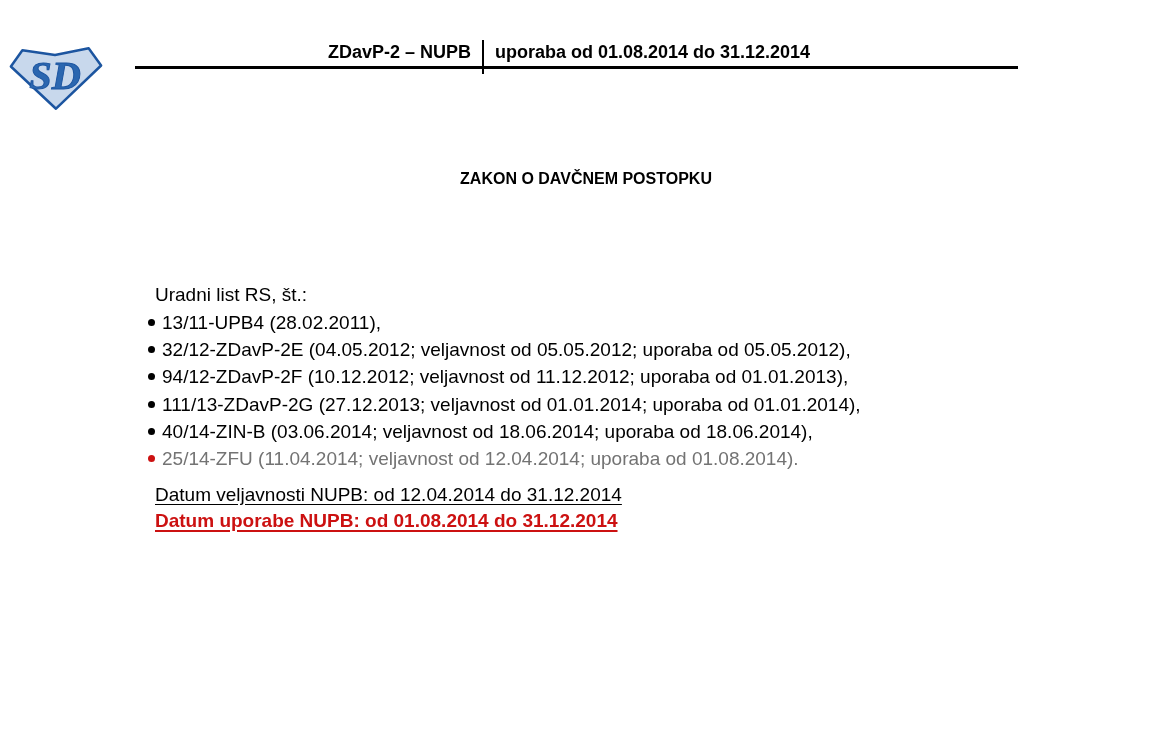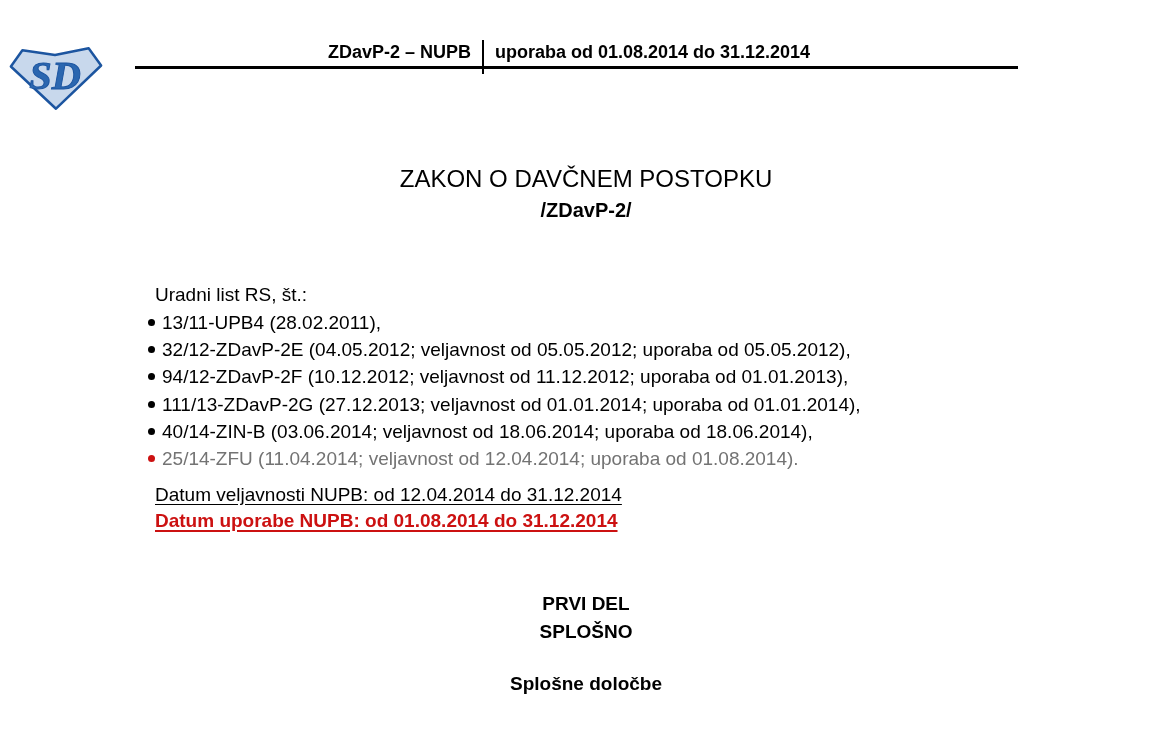--- a/index.html
+++ b/index.html
@@ -56,22 +56,22 @@
 
   
   .center-block {
     position: absolute;
     left: 15px;
     width: 1142px;
     text-align: center;
   }
   .title-block { top: 165px; }
   .doc-title {
-    font-size: 24px;
-    font-weight: normal;
+    font-size: 16px;
+    font-weight: bold;
     line-height: 28px;
     margin: 0;
   }
   .doc-subtitle {
     font-size: 19px;
     font-weight: bold;
     line-height: 24px;
     margin: 1px 0 0 0;
   }
   .doc-shortname {
@@ -153,21 +153,20 @@
 
   <div class="header-rule"></div>
   <div class="header-text">
     <span>ZDavP-2 – NUPB</span>
     <span class="header-sep"></span>
     <span>uporaba od 01.08.2014 do 31.12.2014</span>
   </div>
 
   <div class="center-block title-block">
     <div class="doc-title">ZAKON O DAVČNEM POSTOPKU</div>
-    <div class="doc-shortname">/ZDavP-2/</div>
   </div>
 
   <div class="gazette-label">Uradni list RS, št.:</div>
   <div class="gazette-list">
     <div class="gazette-item">
       <span class="bullet-dot"></span>
       <span>13/11-UPB4 (28.02.2011),</span>
     </div>
     <div class="gazette-item">
       <span class="bullet-dot"></span>
@@ -187,22 +186,17 @@
     </div>
     <div class="gazette-item red">
       <span class="bullet-dot"></span>
       <span>25/14-ZFU (11.04.2014; veljavnost od 12.04.2014; uporaba od 01.08.2014).</span>
     </div>
   </div>
 
   <div class="validity-line validity-valid">Datum veljavnosti NUPB: od 12.04.2014 do 31.12.2014</div>
   <div class="validity-line validity-usage">Datum uporabe NUPB: od 01.08.2014 do 31.12.2014</div>
 
-  <div class="center-block part-block">
-    <div class="section-line">PRVI DEL</div>
-    <div class="section-line">SPLOŠNO</div>
-  </div>
 
   <div class="center-block chapter-block">
-    <div class="section-line">Splošne določbe</div>
   </div>
 
 </div>
 
 </body></html>

